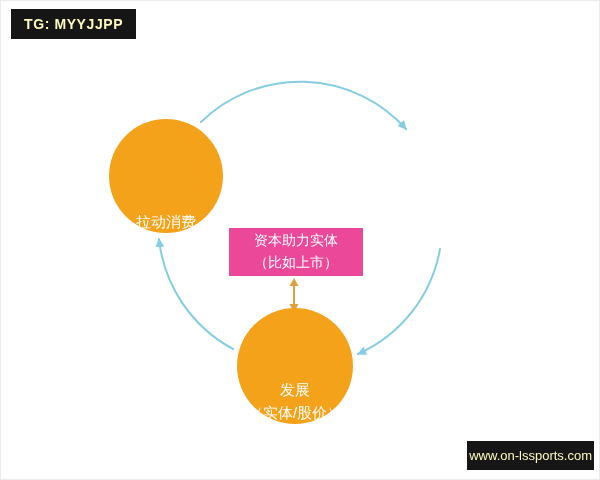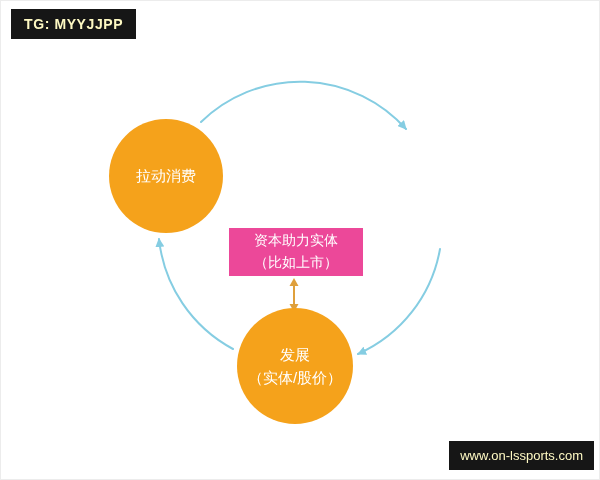--- a/index.html
+++ b/index.html
@@ -25,40 +25,40 @@
     left: 10px;
     top: 8px;
     padding: 7px 13px;
     font-size: 14px;
     font-weight: bold;
     letter-spacing: 0.6px;
   }
   .badge-site {
     right: 5px;
     bottom: 9px;
-    padding: 7px 11px;
+    padding: 7px 2px;
     font-size: 13px;
     margin-top: 20px;
   }
 
   svg.layer {
     position: absolute;
     left: 0; top: 0;
     width: 600px; height: 480px;
   }
 
   .circle {
     position: absolute;
     border-radius: 50%;
     background: #F5A21B;
     color: #ffffff;
     display: flex;
     flex-direction: column;
     align-items: center;
-    justify-content: center;
+    justify-content: flex-end;
     text-align: center;
     font-size: 15px;
     line-height: 1.55;
   }
   .circle-left   { left: 108px; top: 118px; width: 114px; height: 114px; }
   .circle-right  { left: 379px; top: 127px; width: 114px; height: 114px; }
   .circle-bottom { left: 236px; top: 307px; width: 116px; height: 116px; }
 
   .center-box {
     position: absolute;

